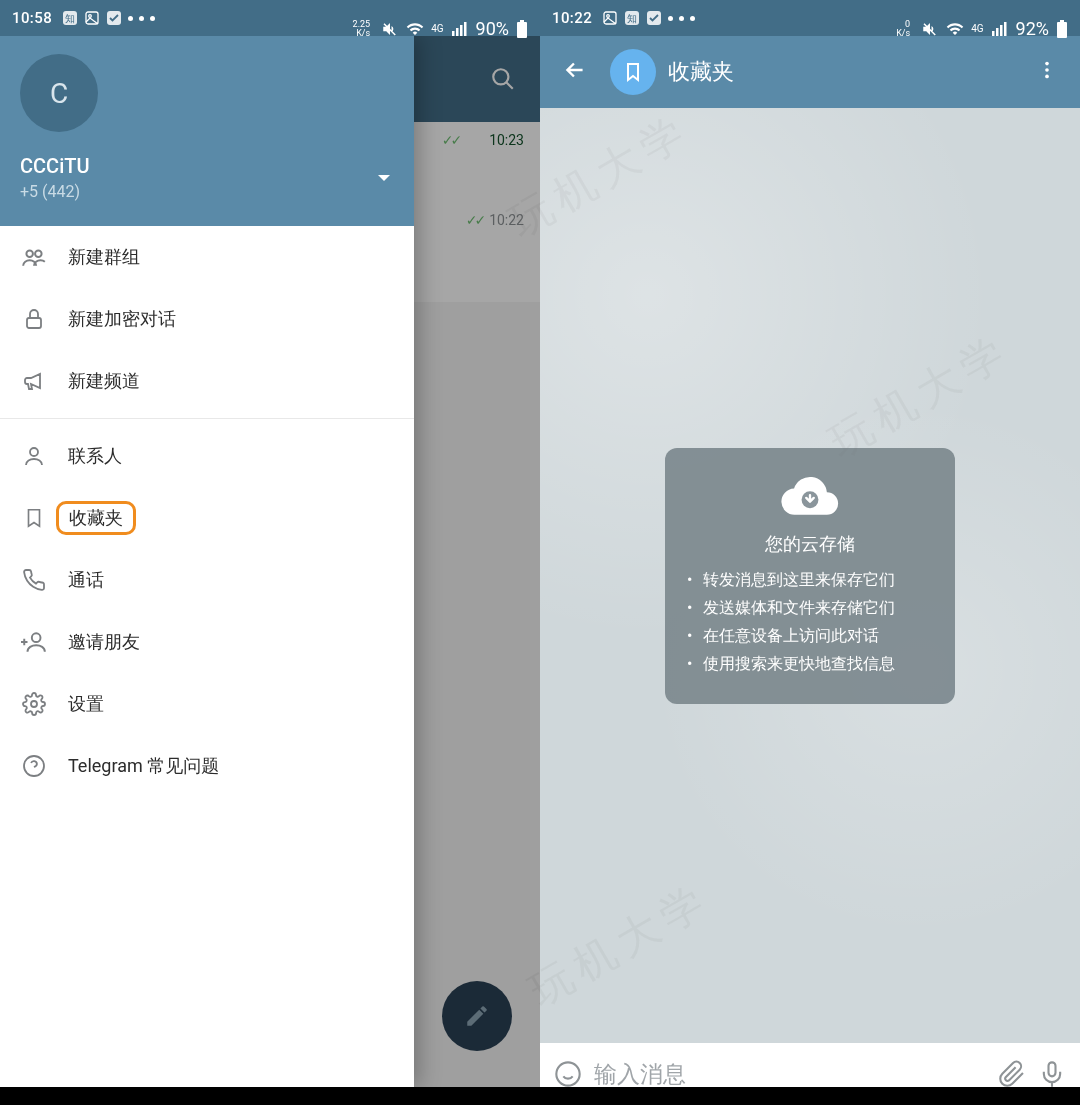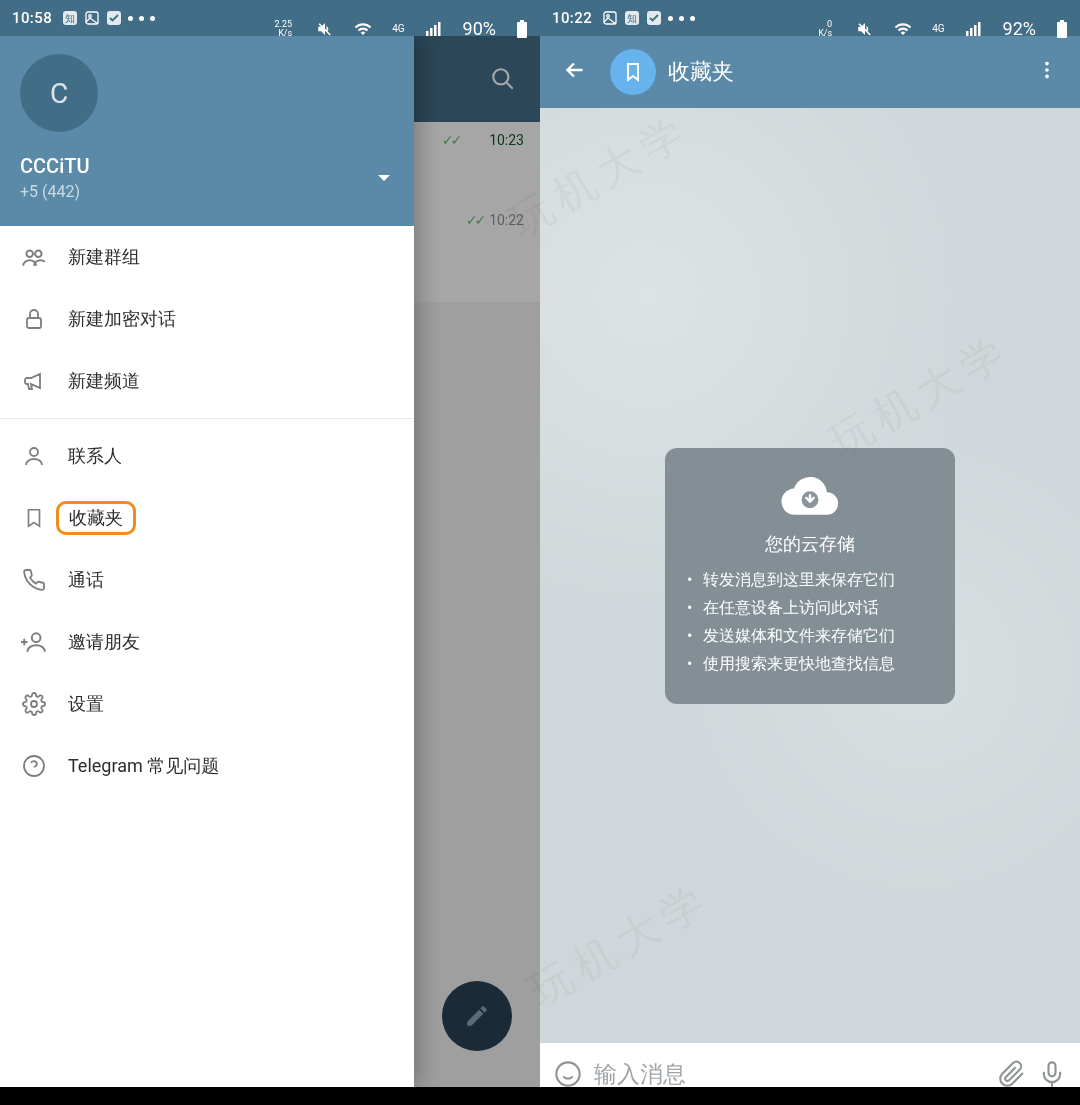--- a/index.html
+++ b/index.html
@@ -4,21 +4,21 @@
   <style>
     * { margin: 0; padding: 0; box-sizing: border-box; font-family: -apple-system, "Segoe UI", Roboto, "Helvetica Neue", Arial, "PingFang SC", "Microsoft YaHei", sans-serif; }
     body { width: 1080px; height: 1105px; display: flex; background: #000; overflow: hidden; }
     .phone { width: 540px; height: 1105px; position: relative; background: #fff; }
     .phone-right { display: flex; flex-direction: column; }
     
     .status-bar { height: 36px; background: #426d87; color: #fff; display: flex; align-items: center; padding: 16px 12px; font-size: 15px; position: relative; z-index: 10; }
     .sb-time { font-weight: 500; letter-spacing: 0.4px; }
     .sb-small-icons { display: flex; gap: 6px; margin-left: 10px; align-items: center; }
     .sb-dot { width: 5px; height: 5px; background: #fff; border-radius: 50%; }
-    .sb-right { margin-left: auto; display: flex; align-items: center; gap: 20px; font-size: 12px; margin-top: 21px; }
+    .sb-right { margin-left: auto; display: flex; align-items: center; gap: 7px; font-size: 12px; margin-top: 21px; }
     .sb-right svg, .sb-small-icons svg { display: block; }
     .sb-battery-pct { font-size: 18px; padding-left: 2px; }
     .sb-kbs { display: flex; flex-direction: column; font-size: 9px; line-height: 1; align-items: flex-end; margin-right: 4px; }
     
     .chatlist-behind { position: absolute; top: 36px; left: 0; right: 0; bottom: 18px; background: #f4f4f4; }
     .chatlist-header { height: 86px; background: #426d87; display: flex; align-items: center; justify-content: flex-end; padding-right: 24px; }
     .chatlist-row { padding: 10px 16px 10px 96px; background: #fff; display: flex; justify-content: flex-end; align-items: flex-start; font-size: 14px; color: #7c9b5a; height: 80px; }
     .chatlist-row .ticks { color: #6fbf73; margin-right: 6px; letter-spacing: -3px; }
     .chatlist-row .time { color: #14532d; margin-left: 24px; }
     .chatlist-row-sub { color: #8e9396; font-size: 15px; width: 100%; text-align: left; margin-top: 4px; }
@@ -319,22 +319,22 @@
     <span class="watermark" style="bottom:70px;left:-20px">玩机大学</span>
     <div class="info-card">
       <svg class="cloud" width="60" height="48" viewBox="0 0 64 48" fill="#fff">
           <path d="M50 20a18 18 0 00-35-4A14 14 0 0016 44h34a12 12 0 000-24z"></path>
           <circle cx="32" cy="28" r="9" fill="#8a959b"></circle>
           <path d="M32 23v7m0 0l-4-4m4 4l4-4" stroke="#fff" stroke-width="2.5" fill="none" stroke-linecap="round" stroke-linejoin="round"></path>
         </svg>
       <div class="card-title">您的云存储</div>
       <ul>
         <li>转发消息到这里来保存它们</li>
+        <li>发送媒体和文件来存储它们</li>
         <li>在任意设备上访问此对话</li>
-        <li>发送媒体和文件来存储它们</li>
         <li>使用搜索来更快地查找信息</li>
       </ul>
     </div>
   </div>
 
   <div class="input-bar">
     <svg width="28" height="28" viewBox="0 0 24 24" fill="none" stroke="#8e9396" stroke-width="1.8">
         <circle cx="12" cy="12" r="10"></circle>
         <path d="M8 14s1.5 2 4 2 4-2 4-2M9 9h.01M15 9h.01"></path>
       </svg>

